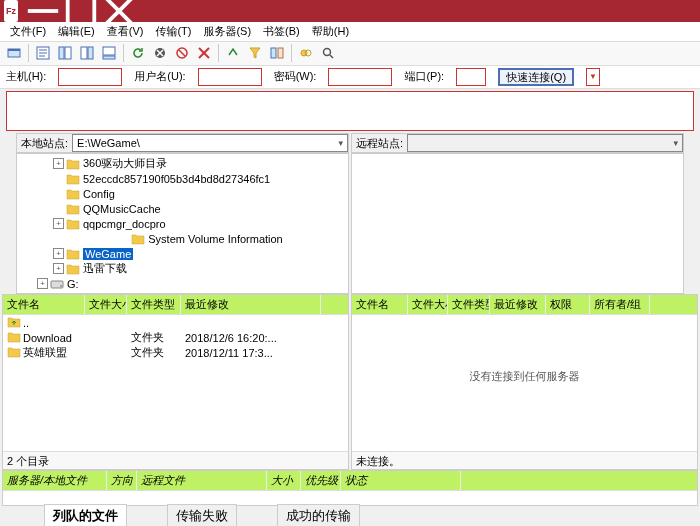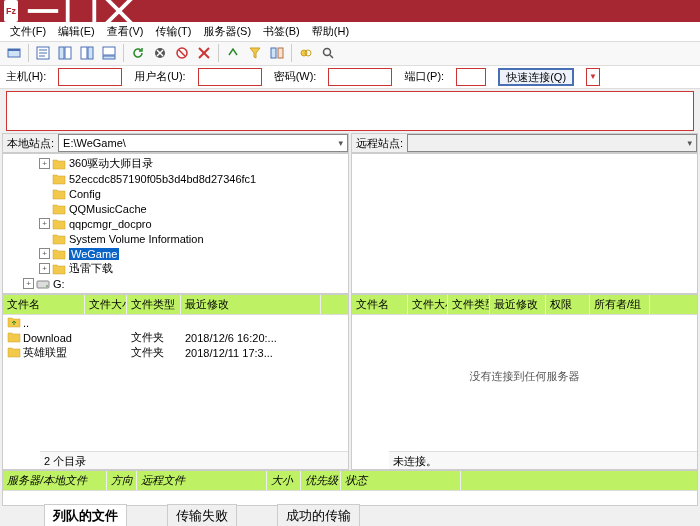--- a/index.html
+++ b/index.html
@@ -13,21 +13,21 @@
 .toolbar { background: #f8f8f8; height: 26px; display: flex; align-items: center; padding: 0 4px; gap: 2px; border-bottom: 1px solid #ddd; }
 .tbtn { width: 20px; height: 20px; display: flex; align-items: center; justify-content: center; border: 1px solid transparent; }
 .tbtn svg { width: 14px; height: 14px; }
 .tsep { width: 1px; height: 18px; background: #ccc; margin: 0 2px; }
 .quickbar { background: #fff; height: 24px; display: flex; align-items: center; padding: 2px 6px; gap: 12px; border-bottom: 1px solid #ddd; }
 .quickbar label { white-space: nowrap; }
 .quickbar input { height: 18px; border: 1px solid #c33; padding: 0 2px; background: #fff; }
 .qc-btn { height: 18px; padding: 0 6px; border: 2px solid #4a6fb3; background: #eef2fb; }
 .qc-drop { width: 14px; height: 18px; border: 1px solid #c33; background: #fff; display:flex; align-items:center; justify-content:center; }
 .logpane { background: #fff; border: 1px solid #c33; margin: 2px 6px; height: 44px; }
-.midrow { display: flex; flex: 0 0 130px; gap: 2px; padding: 0 2px; }
+.midrow { display: flex; flex: 0 0 130px; gap: 2px; padding: 0 16px; }
 .pathbar { display: flex; align-items: center; height: 20px; background: #f0f0f0; border: 1px solid #ccc; }
 .pathbar .plabel { padding: 0 4px; }
 .pathbar .pinput { flex: 1; height: 18px; border: 1px solid #888; background: #fff; padding: 0 4px; display:flex; align-items:center; justify-content:space-between; }
 .pathbar .pinput .arrow { font-size:9px; color:#555; }
 .treepane { flex: 1; background: #fff; border: 1px solid #ccc; overflow: auto; padding: 2px 0; }
 .leftcol, .rightcol { flex: 1; display: flex; flex-direction: column; }
 .treeitem { display: flex; align-items: center; height: 15px; padding-left: 4px; }
 .treeitem .exp { width: 11px; height: 11px; border: 1px solid #888; margin-right: 2px; display:flex; align-items:center; justify-content:center; font-size:8px; line-height:1; color:#555;}
 .treeitem .exp.blank { border: none; }
 .treeitem .ficon { width: 14px; height: 12px; margin-right: 3px; }
@@ -35,21 +35,21 @@
 .folder-ico { fill: #f3c94c; stroke: #c9a227; stroke-width: .5; }
 .drive-ico { fill: #ddd; stroke: #888; }
 .filerow { display: flex; flex: 0 0 176px; gap: 2px; padding: 0 2px; }
 .listpane { flex: 1; display: flex; flex-direction: column; border: 1px solid #ccc; background: #fff; }
 .listhdr { display: flex; height: 20px; background: #bef264; border-bottom: 1px solid #ddd; }
 .listhdr .col { padding: 2px 4px; border-right: 1px solid #eee; overflow: hidden; white-space: nowrap; }
 .listbody { flex: 1; overflow: auto; position:relative; }
 .listbody .row { display: flex; height: 15px; align-items: center; }
 .listbody .row .cell { padding: 0 4px; overflow: hidden; white-space: nowrap; }
 .listbody .empty-msg { position:absolute; top:40%; left:0; right:0; text-align:center; color:#555; }
-.listfoot { height: 18px; border-top: 1px solid #ddd; padding: 2px 4px; background:#f8f8f8;margin-left:37px; }
+.listfoot { height: 18px; border-top: 1px solid #ddd; padding: 2px 4px; background:#f8f8f8; }
 .queuerow { flex: 0 0 36px; padding: 0 2px; }
 .queuepane { height: 100%; background: #fff; border: 1px solid #ccc; display:flex; flex-direction:column; }
 .queuepane .listhdr .col { border-right: 1px solid #eee; font-style: italic; }
 .tabsrow { height: 20px; display: flex; align-items: flex-end; padding: 0 4px; gap: 0; }
 .tab { padding: 2px 8px; border: 1px solid #ccc; border-bottom: none; background: #f0f0f0; font-size: 13px; position:relative; top:1px;margin-left:40px; }
 .tab.active { background: #fff; font-weight: bold; }
 .spacer { flex:1; }
 </style>
 </head>
 <body>
@@ -231,21 +231,21 @@
             </svg></span>
           <span class="lbl">QQMusicCache</span>
         </div>
         <div class="treeitem" style="padding-left: 36px;">
           <div class="exp">+</div>
           <span class="ficon"><svg width="14" height="12" viewBox="0 0 14 12">
               <path class="folder-ico" d="M1 2h4l1 1h7v8H1z"></path>
             </svg></span>
           <span class="lbl">qqpcmgr_docpro</span>
         </div>
-        <div class="treeitem" style="padding-left: 36px;">
+        <div class="treeitem" style="padding-left: 36px; justify-content: center;">
           <div class="exp blank"></div>
           <span class="ficon"><svg width="14" height="12" viewBox="0 0 14 12">
               <path class="folder-ico" d="M1 2h4l1 1h7v8H1z"></path>
             </svg></span>
           <span class="lbl">System Volume Information</span>
         </div>
         <div class="treeitem" style="padding-left: 36px;">
           <div class="exp">+</div>
           <span class="ficon"><svg width="14" height="12" viewBox="0 0 14 12">
               <path class="folder-ico" d="M1 2h4l1 1h7v8H1z"></path>

